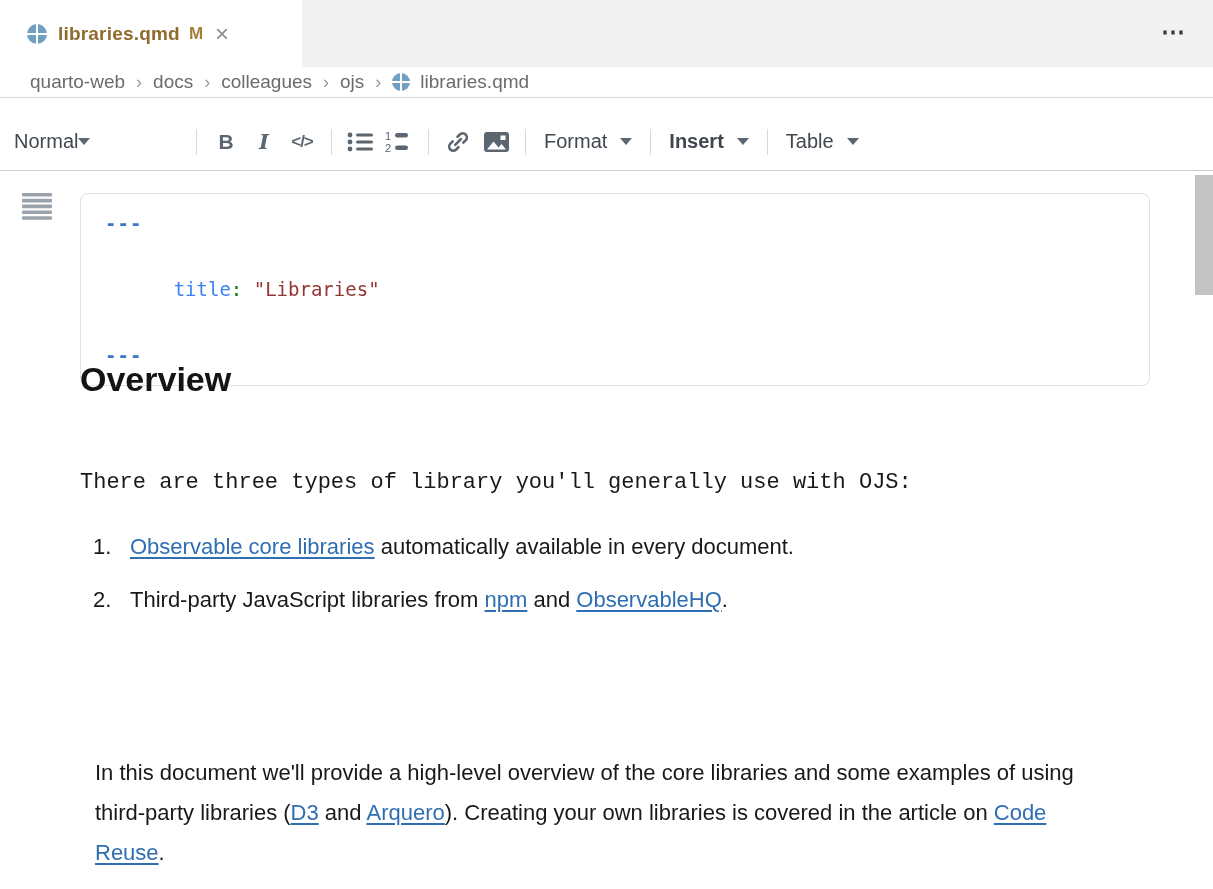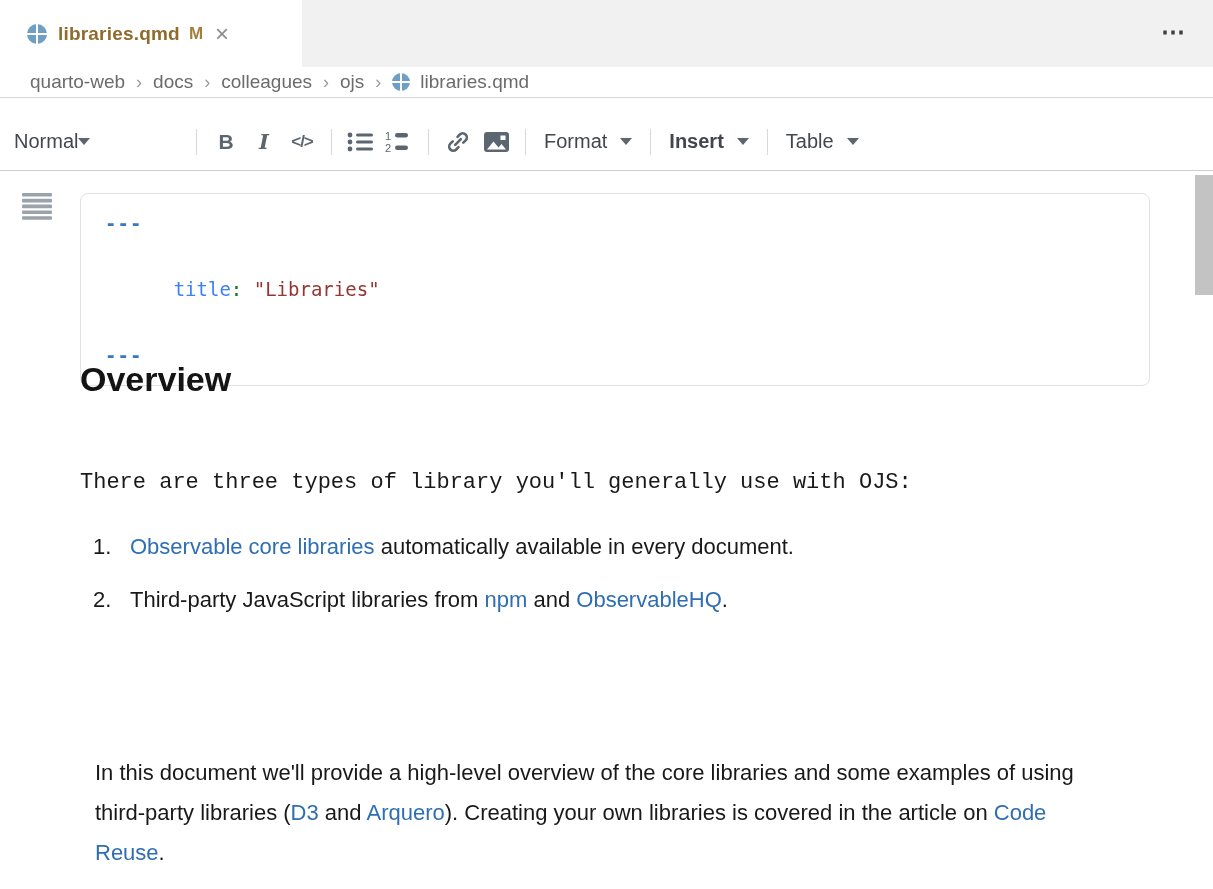--- a/index.html
+++ b/index.html
@@ -114,21 +114,21 @@
     position:absolute; left:80px; top:298px;
     font-size:22px; color:#191919; margin:0;font-family:Liberation Mono, monospace;
   }
   .doc-list { position:absolute; left:93px; top:362px; }
   .doc-li { font-size:22px; color:#191919; margin-bottom:27px; white-space:nowrap; }
   .li-marker { display:inline-block; width:37px; }
   .doc-closing {
     position:absolute; left:80px; top:566px; width:1000px;
     font-size:22px; color:#191919; line-height:40px; margin:15px;
   }
-  a.doc-link { color:#2f6eb3; text-underline-offset:3px; cursor:pointer; }
+  a.doc-link { color:#2f6eb3; text-decoration:underline; text-underline-offset:3px; cursor:pointer; }
 
   .scrollbar-thumb {
     position:absolute; top:175px; right:0; width:18px; height:120px; background:#c3c3c3; cursor:grab;
   }
 </style>
 </head>
 <body>
 
 <div class="tabbar">
   <div class="tab">

